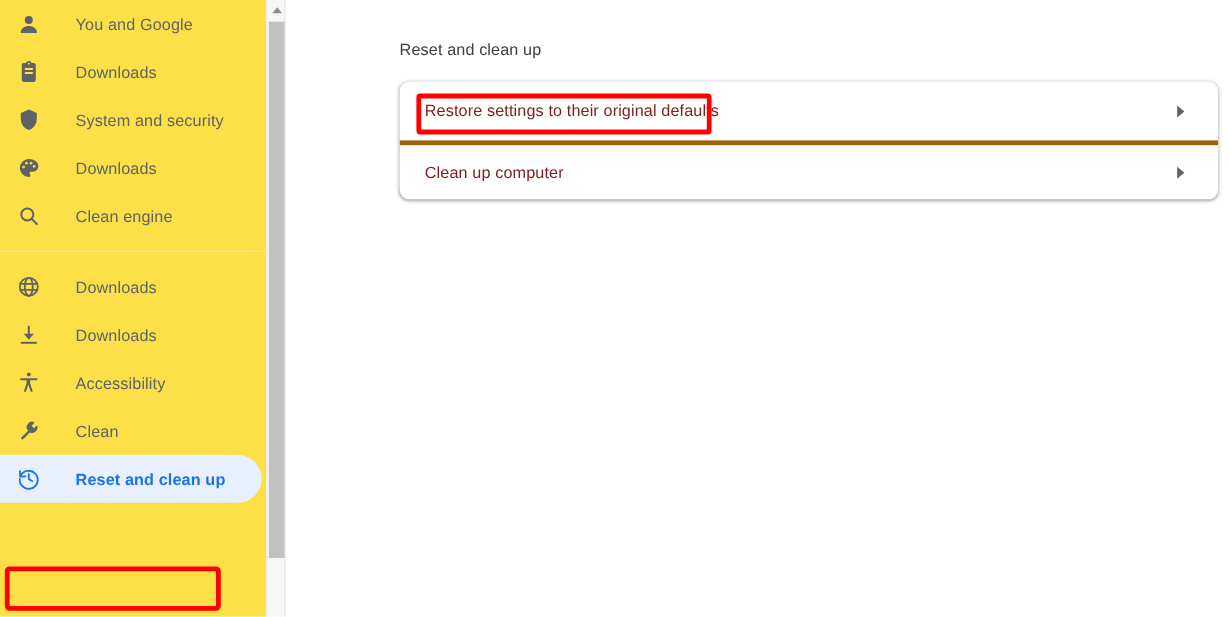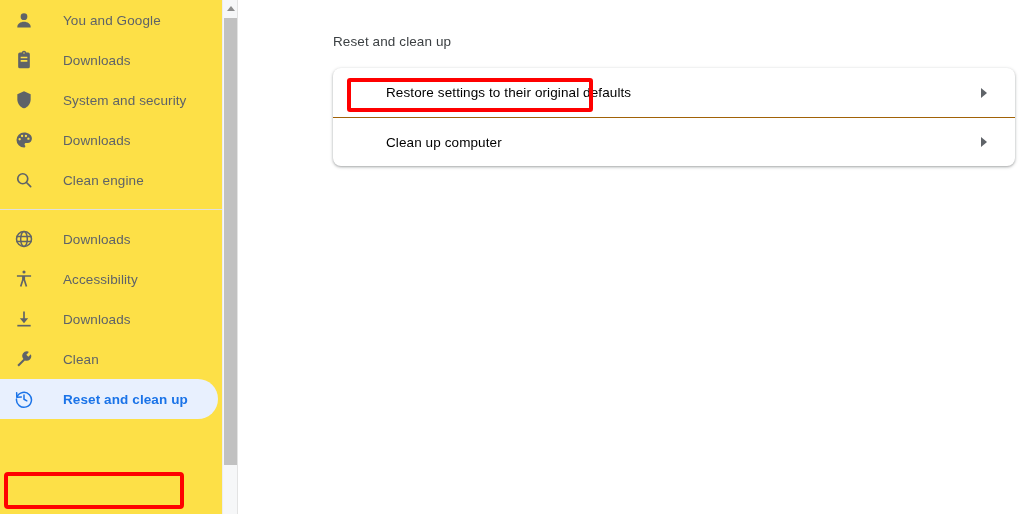--- a/index.html
+++ b/index.html
@@ -129,28 +129,27 @@
     overflow: hidden;
   }
   .card-row {
     position: relative;
     display: flex;
     align-items: center;
     height: 49px;
     padding: 0 22px 0 21px;
     cursor: pointer;
   }
-  .card-row + .card-row { border-top: 1px solid #a16207; }
+  .card-row + .card-row { border-top: 4px solid #a16207; }
   .card-row-label {
     font-size: 13.5px;
-    color: #000000;
+    color: #7f1d1d;
     letter-spacing: 0.1px;
     flex: 1 1 auto;
     white-space: nowrap;
-    margin-left: 32px;
   }
   .row-chevron {
     flex: 0 0 auto;
     width: 0; height: 0;
     border-top: 5px solid transparent;
     border-bottom: 5px solid transparent;
     border-left: 6px solid #5f6368;
     margin-right: 6px;
   }
 
@@ -250,36 +249,36 @@
               <line x1="3" y1="15" x2="21" y2="15"></line>
             </svg>
         </span>
         <span class="nav-label">Downloads</span>
       </div>
 
       <div class="nav-item">
         <div class="nav-pill"></div>
         <span class="nav-icon">
           <svg width="20" height="20" viewBox="0 0 24 24" fill="currentColor">
+              <path d="M11 3h2v8h4l-5 6-5-6h4V3z"></path>
+              <rect x="4" y="19" width="16" height="2"></rect>
+            </svg>
+        </span>
+        <span class="nav-label">Downloads</span>
+      </div>
+
+      <div class="nav-item">
+        <div class="nav-pill"></div>
+        <span class="nav-icon">
+          <svg width="20" height="20" viewBox="0 0 24 24" fill="currentColor">
               <circle cx="12" cy="3.6" r="1.9"></circle>
               <path d="M3.5 7.4h17v2h-7.2v3.1l2.6 8.2-1.9.6-2.5-7.7-2.5 7.7-1.9-.6 2.6-8.2V9.4H3.5v-2z"></path>
             </svg>
         </span>
         <span class="nav-label">Accessibility</span>
-      </div>
-
-      <div class="nav-item">
-        <div class="nav-pill"></div>
-        <span class="nav-icon">
-          <svg width="20" height="20" viewBox="0 0 24 24" fill="currentColor">
-              <path d="M11 3h2v8h4l-5 6-5-6h4V3z"></path>
-              <rect x="4" y="19" width="16" height="2"></rect>
-            </svg>
-        </span>
-        <span class="nav-label">Downloads</span>
       </div>
 
       <div class="nav-item">
         <div class="nav-pill"></div>
         <span class="nav-icon">
           <svg width="20" height="20" viewBox="0 0 24 24" fill="currentColor">
               <path d="M17.3 3.1a5.5 5.5 0 0 0-6 8.8L4 19.1l1.8 1.8 7.2-7.2a5.5 5.5 0 0 0 7.2-7.3l-3 3-2.4-2.4 3-3a5.6 5.6 0 0 0-.5.1z"></path>
             </svg>
         </span>
         <span class="nav-label">Clean</span>

